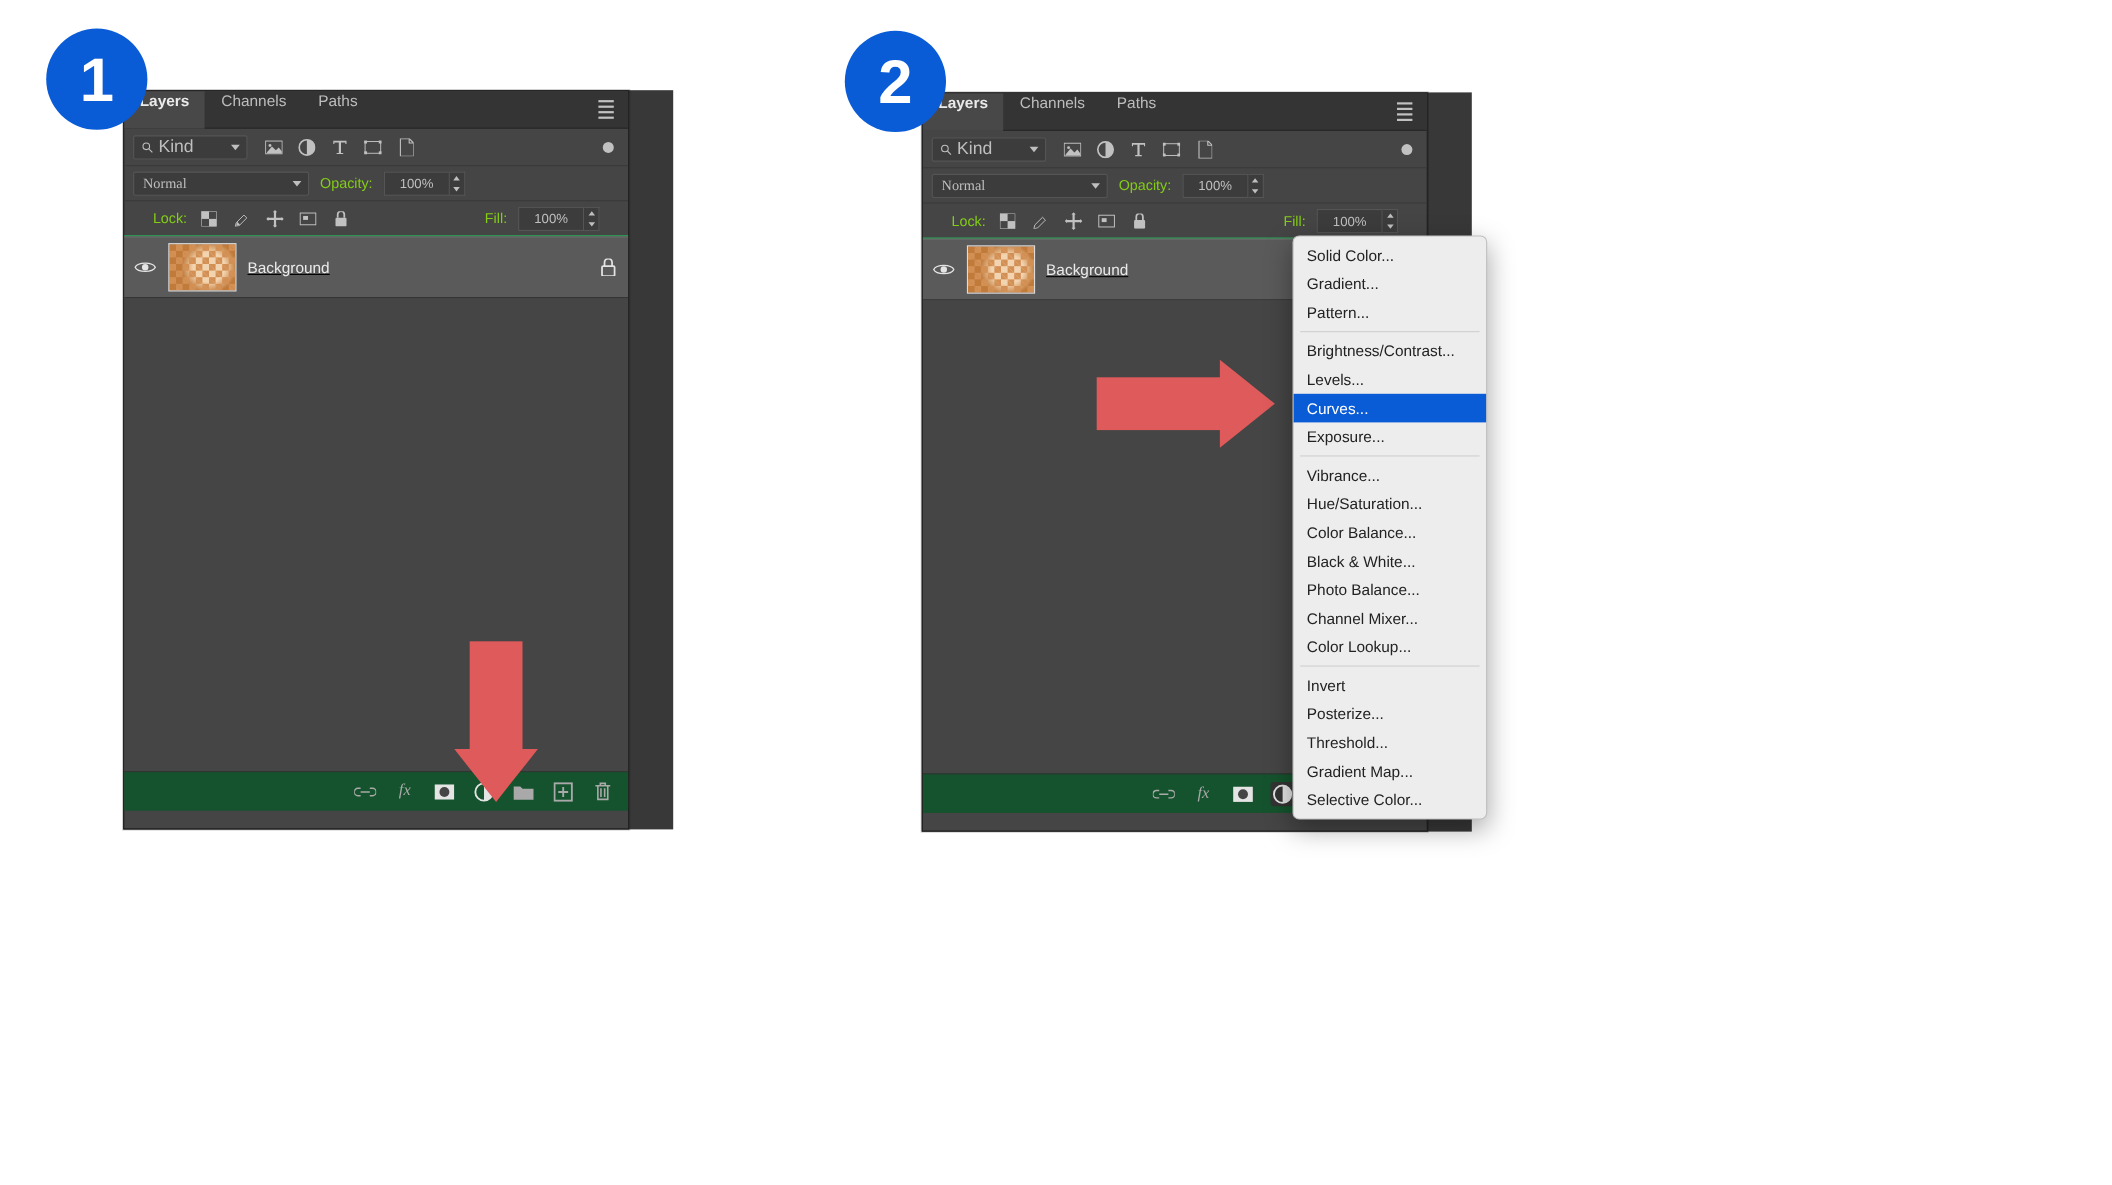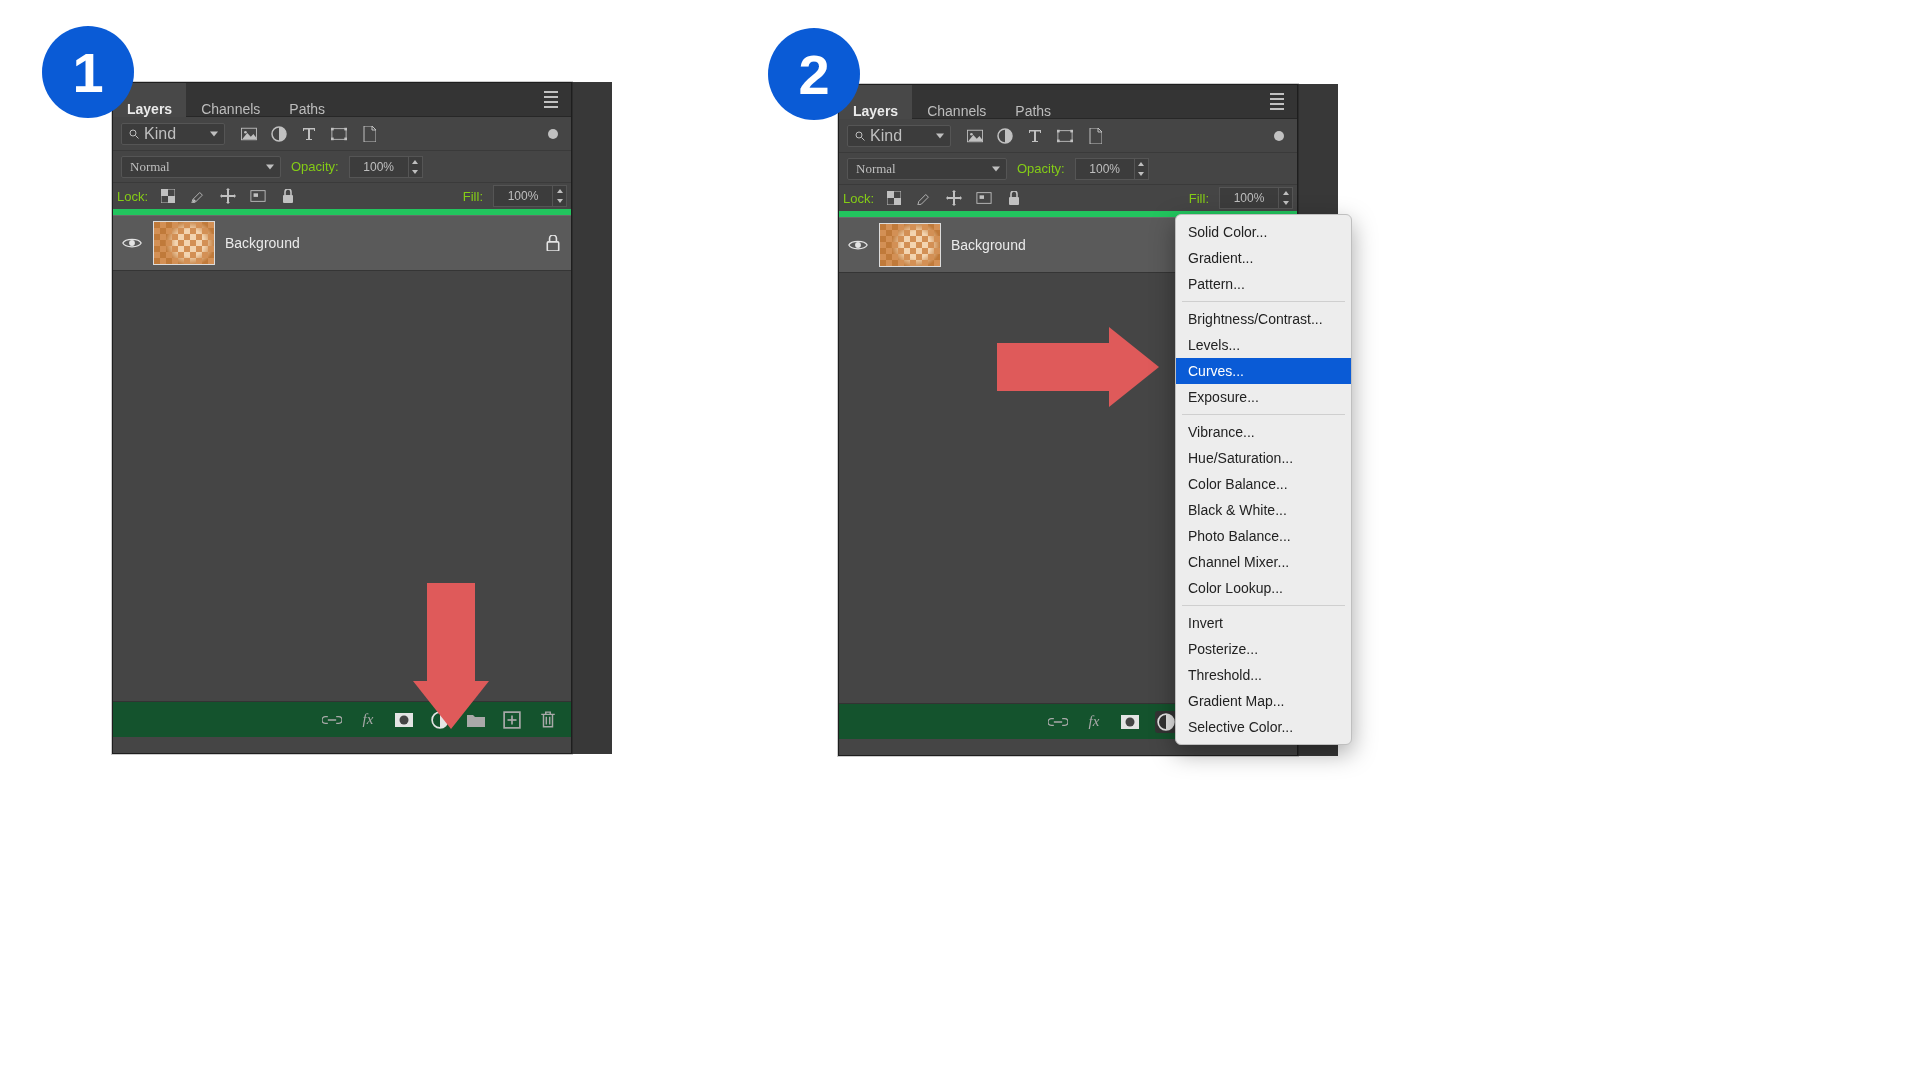--- a/index.html
+++ b/index.html
@@ -9,21 +9,21 @@
   .step2 { left:810px; top:40px; width:540px; height:720px; }
 
   .badge { position:absolute; width:92px; height:92px; border-radius:50%; background:#0a5bd6; color:#fff; display:flex; align-items:center; justify-content:center; font-size:56px; font-weight:700; z-index:50; }
   .step1 .badge { left:-42px; top:-12px; }
   .step2 .badge { left:-42px; top:-12px; }
 
   .canvas-frame { position:absolute; top:44px; left:28px; width:500px; height:672px; background:#383838; }
   .panel { position:absolute; left:0; top:0; width:460px; height:672px; background:#454545; border:1px solid #1e1e1e; box-shadow:0 0 0 1px rgba(0,0,0,.2); }
 
   .tabs { display:flex; align-items:center; height:34px; background:#343434; border-bottom:1px solid #272727; }
-  .tab { height:34px; padding:0 14px; display:flex; align-items:flex-end; color:#bdbdbd; font-size:14px; cursor:pointer; }
+  .tab { height:34px; padding:0 14px; display:flex; align-items:flex-start; color:#bdbdbd; font-size:14px; cursor:pointer; }
   .tab.active { background:#484848; color:#eaeaea; font-weight:600; }
   .tab + .tab { border-left:1px solid transparent; }
   .menu-icon { margin-left:auto; width:28px; height:28px; margin-right:6px; display:flex; flex-direction:column; align-items:center; justify-content:center; gap:3px; cursor:pointer;}
   .menu-icon span { display:block; width:14px; height:2px; background:#c1c1c1; }
 
   .filter-row { height:34px; display:flex; align-items:center; gap:8px; padding:0 8px; border-bottom:1px solid #3a3a3a;}
   .kind-select { width:104px; height:22px; background:#3c3c3c; border:1px solid #555; border-radius:2px; color:#bfbfbf; display:flex; align-items:center; padding:0 6px; font-size:16px; gap:4px; position:relative; cursor:pointer;}
   .kind-select:after { content:""; position:absolute; right:6px; top:50%; width:0;height:0;border-left:4px solid transparent;border-right:4px solid transparent;border-top:5px solid #bfbfbf; transform:translateY(-50%);}
   .icon-btn { width:20px; height:20px; display:flex; align-items:center; justify-content:center; color:#c1c1c1; fill:#c1c1c1; cursor:pointer; }
   .icon-group { display:flex; gap:10px; margin-left:6px; }
@@ -34,25 +34,25 @@
   .dropdown.small { width:160px;font-family:Liberation Serif, serif; }
   .dropdown:after{content:"";position:absolute;right:6px;top:50%;width:0;height:0;border-left:4px solid transparent;border-right:4px solid transparent;border-top:5px solid #bfbfbf;transform:translateY(-50%);}
   .label { color:#84cc16; font-size:13px; }
   .perc-box { width:60px; height:22px; background:#3c3c3c; border:1px solid #555; display:flex; align-items:center; justify-content:center; color:#bfbfbf; font-size:12px;}
   .spin { width:14px; height:22px; background:#3c3c3c; border:1px solid #555; border-left:none; display:flex; flex-direction:column;}
   .spin div{flex:1;display:flex;align-items:center;justify-content:center;}
   .spin div:before{content:"";width:0;height:0;border-left:3px solid transparent;border-right:3px solid transparent;}
   .spin div:first-child:before{border-bottom:4px solid #bfbfbf;}
   .spin div:last-child:before{border-top:4px solid #bfbfbf;}
 
-  .lock-row { height:32px; display:flex; align-items:center; padding:0 4px; gap:8px; border-bottom:6px solid #22c55e;}
+  .lock-row { height:32px; display:flex; align-items:center; padding:0 26px; gap:8px; border-bottom:1px solid #22c55e;}
   .lock-row .label { margin-right:2px; }
   .lock-icons { display:flex; gap:10px; }
 
-  .layer-list { flex:1; }
+  .layer-list { flex:1;text-decoration:underline; }
   .layer-item { display:flex; align-items:center; height:56px; background:#5a5a5a; border-top:1px solid #6a6a6a; border-bottom:1px solid #353535; padding:0 8px; gap:10px; }
   .eye { width:22px; height:22px; display:flex; align-items:center; justify-content:center; cursor:pointer;}
   .thumb { width:62px; height:44px; border:1px solid #dcdcdc; background:
     linear-gradient(45deg,#d39055 25%, transparent 25%) 0 0/12px 12px,
     linear-gradient(45deg,transparent 75%,#d39055 75%) 0 0/12px 12px,
     linear-gradient(45deg,transparent 75%,#d39055 75%) 6px 6px/12px 12px,
     linear-gradient(45deg,#d39055 25%, transparent 25%) 6px 6px/12px 12px,
     radial-gradient(ellipse 60% 80% at 60% 50%, #f3d4b0 40%, #c07a3a 70%);
   }
   .layer-name { color:#eaeaea; font-size:14px; }

